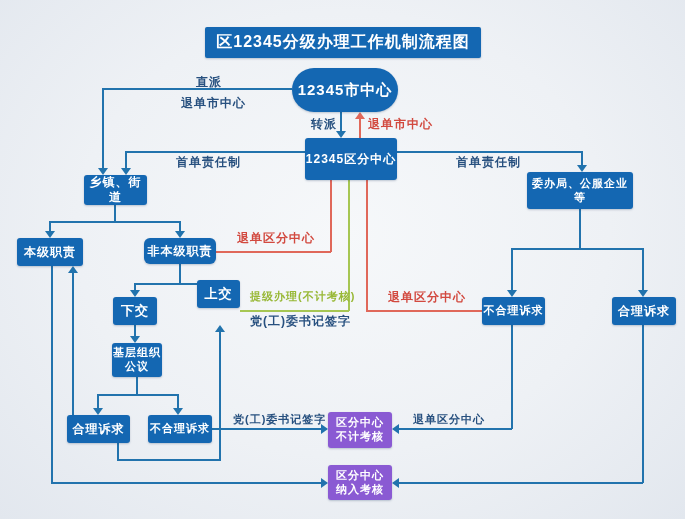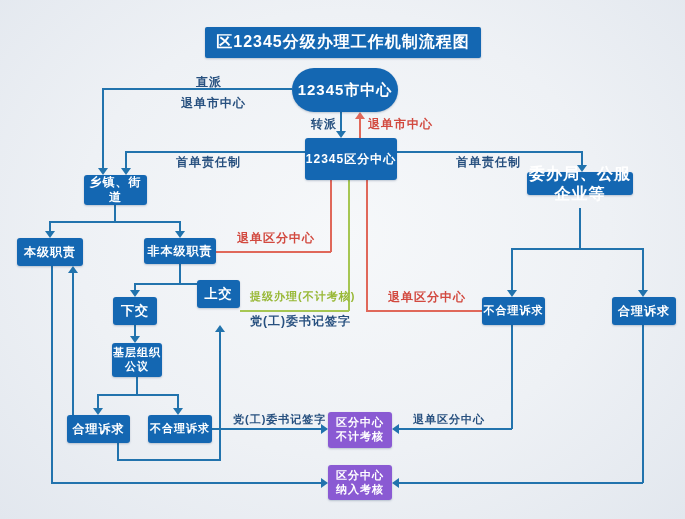--- a/index.html
+++ b/index.html
@@ -98,23 +98,23 @@
       <div class="arr" style="left: 326px; top: 168px; border-left: 5px solid transparent; border-right: 5px solid transparent; border-bottom: 7px solid rgb(224, 104, 90);"></div>
       <div class="arr" style="left: 344px; top: 168px; border-left: 5px solid transparent; border-right: 5px solid transparent; border-bottom: 7px solid rgb(166, 198, 83);"></div>
       <div class="arr" style="left: 362px; top: 168px; border-left: 5px solid transparent; border-right: 5px solid transparent; border-bottom: 7px solid rgb(224, 104, 90);"></div>
       <div class="arr" style="left: 507px; top: 290px; border-left: 5px solid transparent; border-right: 5px solid transparent; border-top: 7px solid rgb(34, 115, 173);"></div>
       <div class="arr" style="left: 638px; top: 290px; border-left: 5px solid transparent; border-right: 5px solid transparent; border-top: 7px solid rgb(34, 115, 173);"></div>
       <div class="arr" style="left: 392px; top: 424px; border-top: 5px solid transparent; border-bottom: 5px solid transparent; border-right: 7px solid rgb(34, 115, 173);"></div>
       <div class="arr" style="left: 392px; top: 478px; border-top: 5px solid transparent; border-bottom: 5px solid transparent; border-right: 7px solid rgb(34, 115, 173);"></div>
       <div class="node pill" style="left: 292px; top: 68px; width: 106px; height: 44px; background: rgb(20, 103, 178); font-size: 15px;">12345市中心</div>
       <div class="node" style="left: 305px; top: 138px; width: 92px; height: 42px; background: rgb(20, 103, 178); font-size: 12px;">12345区分中心</div>
       <div class="node" style="left: 84px; top: 175px; width: 63px; height: 30px; background: rgb(20, 103, 178); font-size: 12px;">乡镇、街道</div>
-      <div class="node" style="left: 527px; top: 172px; width: 106px; height: 23px; background: rgb(20, 103, 178); font-size: 16px;">委办局、公服企业等</div>
+      <div class="node" style="left: 527px; top: 172px; width: 106px; height: 37px; background: rgb(20, 103, 178); font-size: 11px;">委办局、公服企业等</div>
       <div class="node" style="left: 17px; top: 238px; width: 66px; height: 28px; background: rgb(20, 103, 178); font-size: 12px;">本级职责</div>
-      <div class="node" style="left: 144px; top: 238px; width: 72px; height: 26px; background: rgb(20, 103, 178); font-size: 12px;">非本级职责</div>
+      <div class="node" style="left: 144px; top: 238px; width: 72px; height: 26px; background: rgb(20, 103, 178); font-size: 12px; border-radius: 6px;">非本级职责</div>
       <div class="node" style="left: 113px; top: 297px; width: 44px; height: 28px; background: rgb(20, 103, 178); font-size: 13px;">下交</div>
       <div class="node" style="left: 197px; top: 280px; width: 43px; height: 28px; background: rgb(20, 103, 178); font-size: 13px;">上交</div>
       <div class="node" style="left: 112px; top: 343px; width: 50px; height: 34px; background: rgb(20, 103, 178); font-size: 11px;">基层组织
 公议</div>
       <div class="node" style="left: 67px; top: 415px; width: 63px; height: 28px; background: rgb(20, 103, 178); font-size: 12px;">合理诉求</div>
       <div class="node" style="left: 148px; top: 415px; width: 64px; height: 28px; background: rgb(20, 103, 178); font-size: 11px;">不合理诉求</div>
       <div class="node" style="left: 482px; top: 297px; width: 63px; height: 28px; background: rgb(20, 103, 178); font-size: 11px;">不合理诉求</div>
       <div class="node" style="left: 612px; top: 297px; width: 64px; height: 28px; background: rgb(20, 103, 178); font-size: 12px;">合理诉求</div>
       <div class="node" style="left: 328px; top: 412px; width: 64px; height: 36px; background: rgb(138, 90, 211); font-size: 11px;">区分中心
 不计考核</div>

